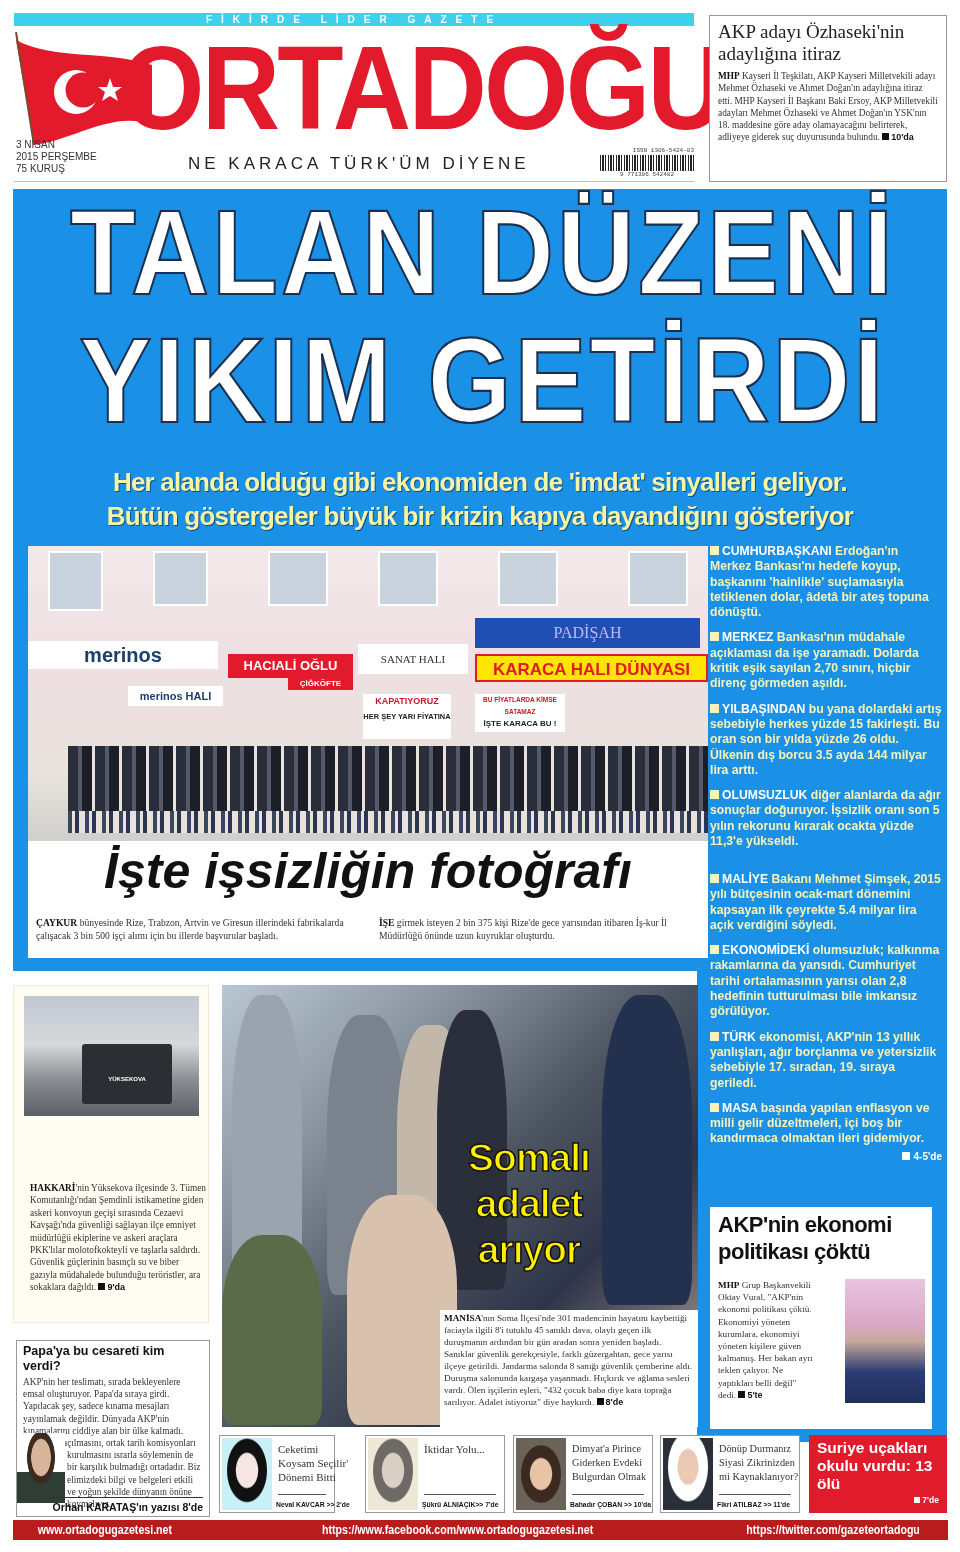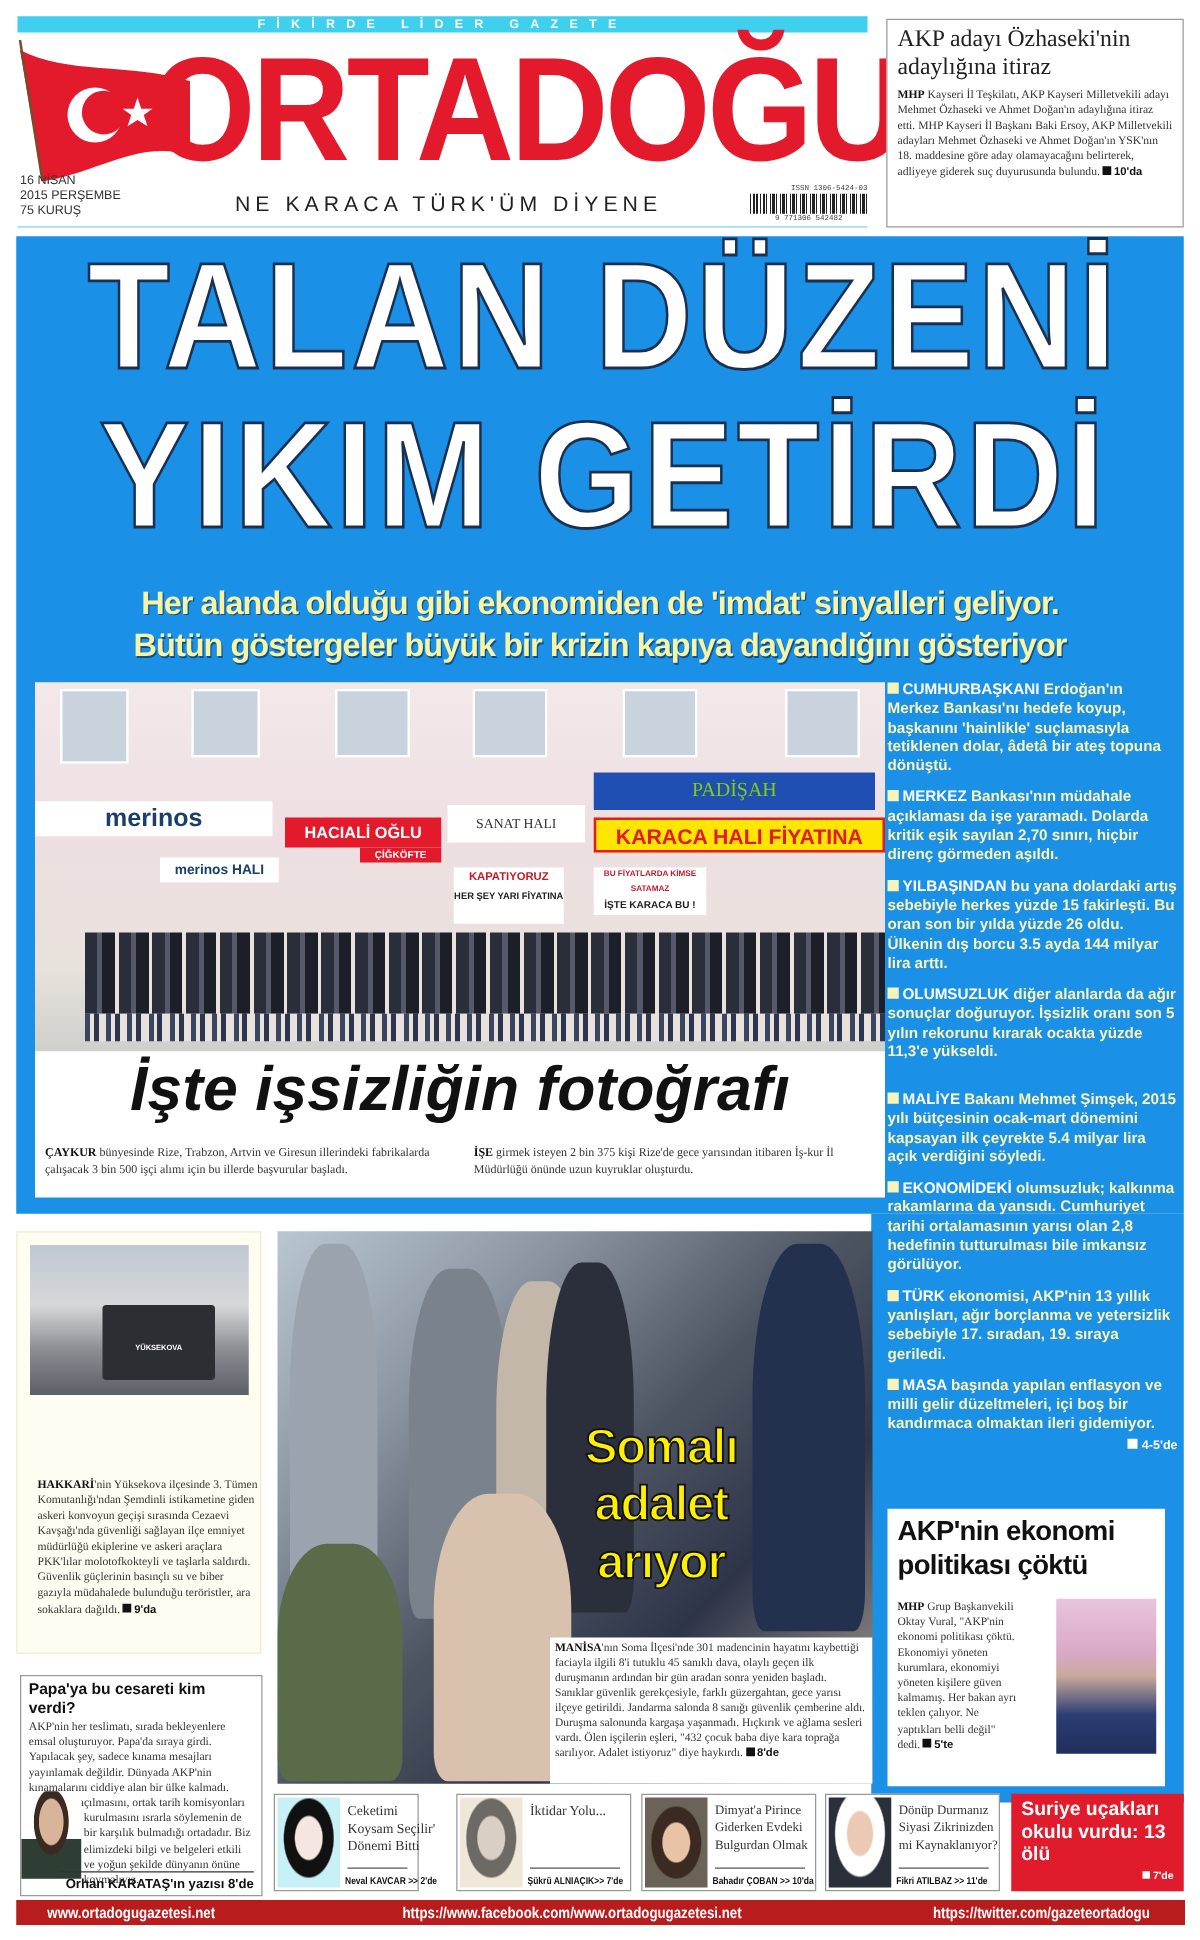--- a/index.html
+++ b/index.html
@@ -206,21 +206,21 @@
   <path d="M2 10 C40 30, 90 20, 138 35 L138 95 C100 80, 60 110, 20 115 Z" fill="#e3192c"></path>
   <line x1="2" y1="2" x2="20" y2="115" stroke="#7a4a2a" stroke-width="2"></line>
   <circle cx="62" cy="62" r="22" fill="#fff"></circle>
   <circle cx="69" cy="60" r="17.5" fill="#e3192c"></circle>
   <polygon points="96,48 99,57 108,57 101,62 104,71 96,66 88,71 91,62 84,57 93,57" fill="#fff"></polygon>
 </svg>
 
 <div class="logo">ORTADOĞU</div>
 
 <div class="date-block">
-  <div>16 NİSAN</div>
+  <div>3 NİSAN</div>
   <div>2015 PERŞEMBE</div>
   <div>75 KURUŞ</div>
 </div>
 
 <div class="motto">NE KARACA TÜRK'ÜM DİYENE</div>
 
 <div class="barcode">
   <div class="issn">ISSN 1306-5424-03</div>
   <div class="bars"></div>
   <div class="num">9 771306 542482</div>
@@ -248,22 +248,22 @@
       <div class="window" style="left:20px;top:5px;width:55px;height:60px"></div>
       <div class="window" style="left:125px;top:5px;width:55px;height:55px"></div>
       <div class="window" style="left:240px;top:5px;width:60px;height:55px"></div>
       <div class="window" style="left:350px;top:5px;width:60px;height:55px"></div>
       <div class="window" style="left:470px;top:5px;width:60px;height:55px"></div>
       <div class="window" style="left:600px;top:5px;width:60px;height:55px"></div>
       <div class="shop-sign" style="left:0;top:95px;width:190px;height:28px;background:#fff;color:#1b3f6b;font-size:20px;line-height:28px">merinos</div>
       <div class="shop-sign" style="left:200px;top:108px;width:125px;height:24px;background:#e3192c;color:#fff;font-size:13px;line-height:24px">HACIALİ OĞLU</div>
       <div class="shop-sign" style="left:260px;top:132px;width:65px;height:12px;background:#e3192c;color:#fff;font-size:8px;line-height:12px">ÇİĞKÖFTE</div>
       <div class="shop-sign" style="left:330px;top:98px;width:110px;height:30px;background:#fff;color:#333;font-size:11px;line-height:30px;font-family:'Liberation Serif',serif;font-weight:normal">SANAT HALI</div>
-      <div class="shop-sign" style="left:447px;top:72px;width:225px;height:30px;background:#1f4fb3;color:#84cc16;font-size:16px;line-height:30px;font-family:'Liberation Serif',serif;font-weight:normal">PADİŞAH</div>
-      <div class="shop-sign" style="left:447px;top:108px;width:233px;height:28px;background:#ffe600;color:#e3192c;font-size:17px;line-height:28px;border:2px solid #e3192c">KARACA HALI FİYATINA</div>
+      <div class="shop-sign" style="left:447px;top:72px;width:225px;height:30px;background:#1f4fb3;color:#c4b5fd;font-size:16px;line-height:30px;font-family:'Liberation Serif',serif;font-weight:normal">PADİŞAH</div>
+      <div class="shop-sign" style="left:447px;top:108px;width:233px;height:28px;background:#ffe600;color:#e3192c;font-size:17px;line-height:28px;border:2px solid #e3192c">KARACA HALI DÜNYASI</div>
       <div class="shop-sign" style="left:335px;top:148px;width:88px;height:45px;background:#fff;color:#c51a2a;font-size:9px;line-height:15px;white-space:normal">
         <div>KAPATIYORUZ</div>
         <div style="color:#222;font-size:7.5px">HER ŞEY YARI FİYATINA</div>
       </div>
       <div class="shop-sign" style="left:447px;top:148px;width:90px;height:38px;background:#fff;color:#c51a2a;font-size:6.5px;line-height:12px;white-space:normal">
         <div>BU FİYATLARDA KİMSE SATAMAZ</div>
         <div style="color:#222;font-size:8px">İŞTE KARACA BU !</div>
         <div style="font-size:8px">KARACA</div>
       </div>
       <div class="shop-sign" style="left:100px;top:140px;width:95px;height:20px;background:#fff;color:#1b3f6b;font-size:11px;line-height:20px">merinos HALI</div>

